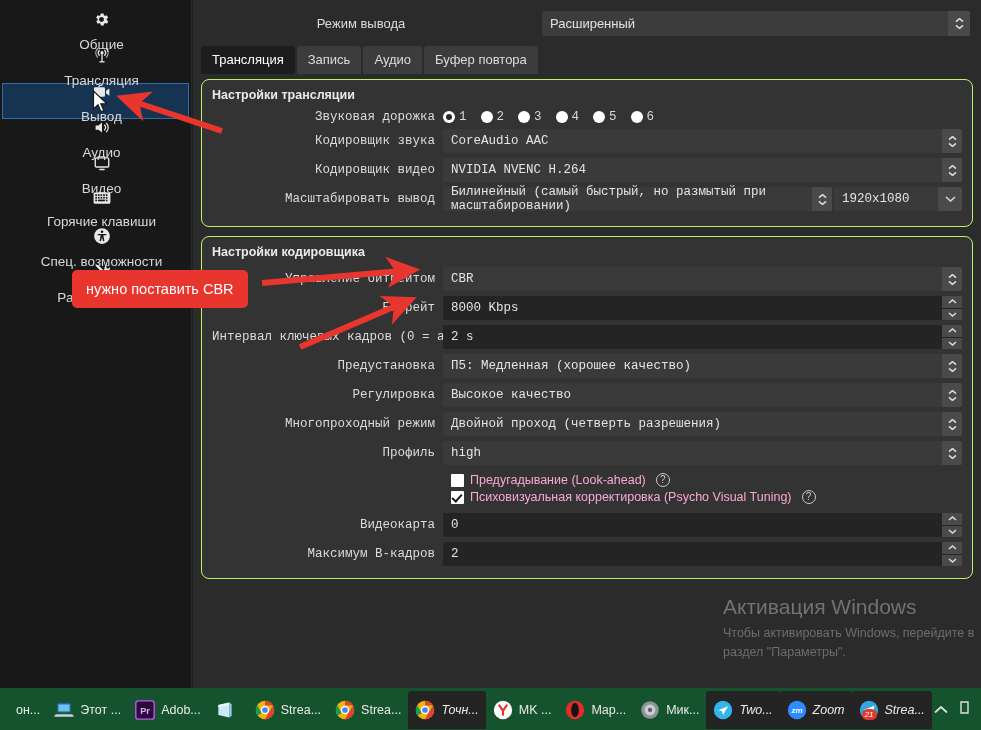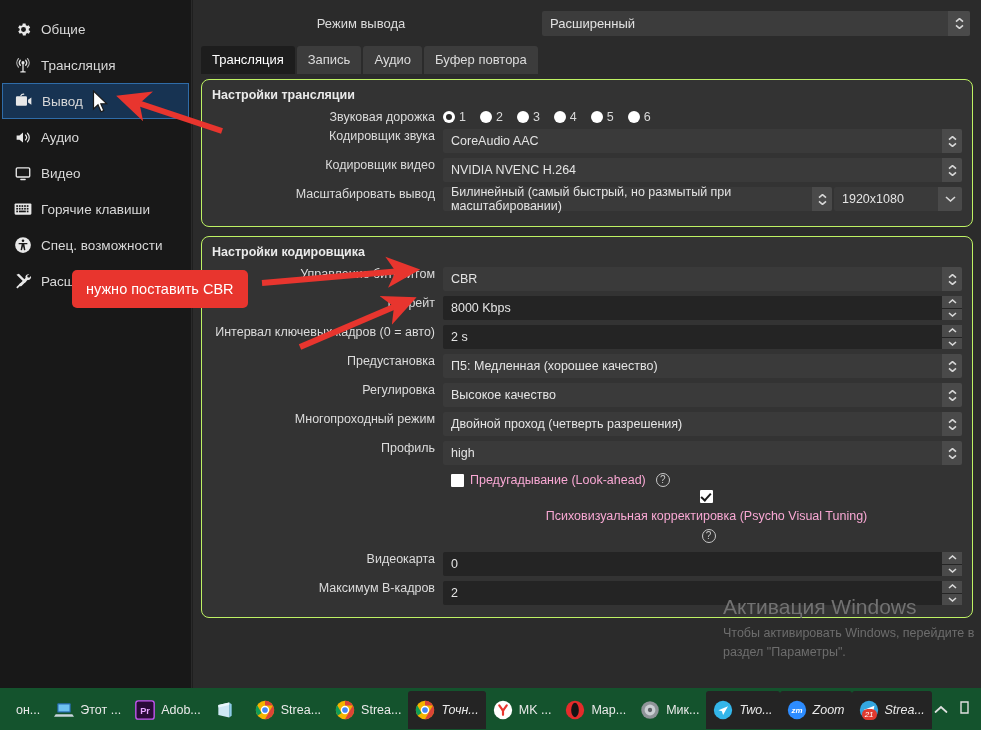--- a/index.html
+++ b/index.html
@@ -13,21 +13,21 @@
 
   
   .sidebar {
     position: absolute; left: 0; top: 0; width: 192px; height: 688px;
     background: #181818; border-right: 1px solid #2a2a2a;
     padding-top: 11px;
   }
   .nav-item {
     display: flex; align-items: center; gap: 9px;
     height: 36px; margin: 0 2px; padding-left: 12px;
-    color: #d8d8d8; font-size: 13.5px;
+    color: #d8d8d8; font-size: 13.5px; flex-direction: column;
   }
   .nav-item.active {
     background: #173352; border: 1px solid #2f6ca8;
   }
   .nav-ico {
     width: 18px; height: 18px; display: flex;
     align-items: center; justify-content: center;
     color: #e8e8e8;
   }
   .nav-ico svg { display:block; }
@@ -71,21 +71,21 @@
   .tab.active { background: #1d1d1d; color: #ffffff; }
 
   
   .group {
     margin: 5px 8px 0 8px; border: 1px solid #bef264; border-radius: 8px;
     background: #333333; padding: 8px 10px 10px 10px;
   }
   .group-title {
     color: #eaeaea; font-size: 12.5px; font-weight: bold; margin-bottom: 8px;
   }
-  .frow { display: flex; align-items: flex-start; margin-bottom: 5px; }
+  .frow { display: flex; align-items: center; margin-bottom: 5px; font-family: Liberation Mono, monospace; }
   .flabel {
     width: 231px; text-align: right; padding-right: 8px;
     color: #dcdcdc; font-size: 12.5px; white-space: nowrap;
   }
   .fctl { flex: 1; position: relative; display: flex; align-items: center; }
 
   .field {
     position: relative; height: 24px; background: #3a3a3a; color: #e4e4e4;
     font-size: 12.5px; display: flex; align-items: center;
     padding-left: 8px; border-radius: 2px; width: 100%;
@@ -537,21 +537,21 @@
             </span>
           </div>
         </div>
       </div>
 
       <div class="check-row" style="margin-top:8px;">
         <span class="cb"></span>
         <span class="cb-label">Предугадывание (Look-ahead)</span>
         <span class="help">?</span>
       </div>
-      <div class="check-row" style="margin-bottom:9px;flex-direction:column;">
+      <div class="check-row" style="margin-bottom:9px;">
         <span class="cb on"></span>
         <span class="cb-label">Психовизуальная корректировка (Psycho Visual Tuning)</span>
         <span class="help">?</span>
       </div>
 
       <div class="frow">
         <span class="flabel">Видеокарта</span>
         <div class="fctl">
           <div class="field dark">
             <span>0</span>

